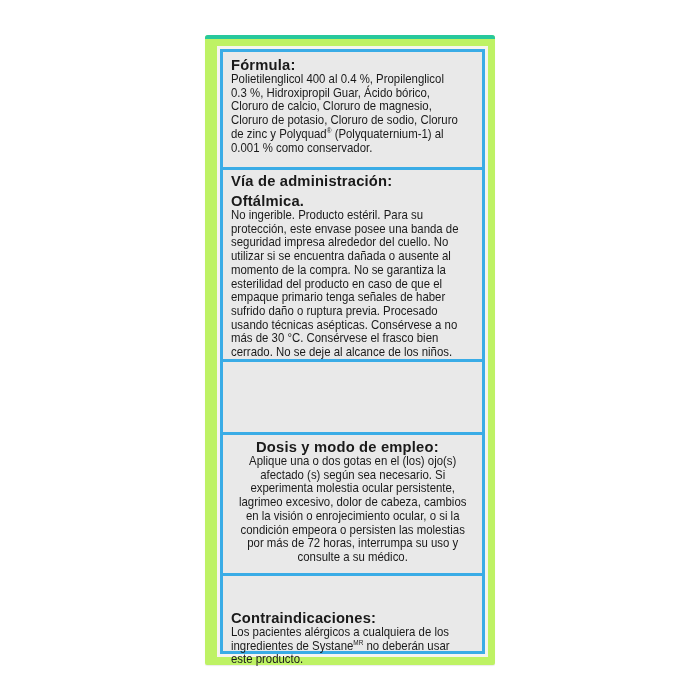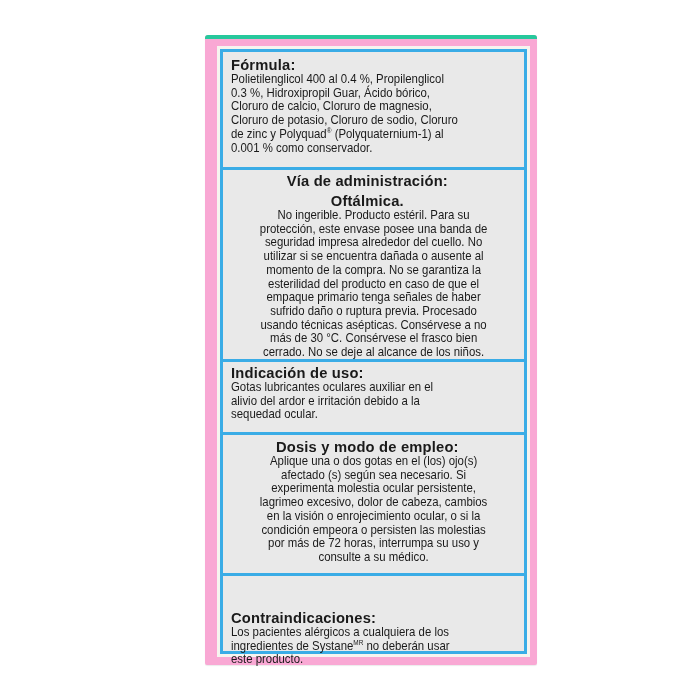--- a/index.html
+++ b/index.html
@@ -13,26 +13,25 @@
     .stage {
       position: relative;
       width: 700px;
       height: 700px;
       background: #ffffff;
     }
     .box {
       position: absolute;
       left: 205px;
       top: 35px;
-      width: 316px;
+      width: 290px;
       height: 630px;
-      background: #f9a8d4;
+      background: #bef264;
       border-radius: 3px 3px 2px 2px;
       box-shadow: 0 1px 1px rgba(0,0,0,0.08);
-      padding-left: 16px;
     }
     .box-top-strip {
       position: absolute;
       left: 0; right: 0; top: 0;
       height: 4px;
       background: #27c89c;
       border-radius: 3px 3px 0 0;
     }
     .cream {
       position: absolute;
@@ -108,47 +107,39 @@
             <div>Polietilenglicol 400 al 0.4 %, Propilenglicol</div>
             <div>0.3 %, Hidroxipropil Guar, Ácido bórico,</div>
             <div>Cloruro de calcio, Cloruro de magnesio,</div>
             <div>Cloruro de potasio, Cloruro de sodio, Cloruro</div>
             <div><span>de zinc y Polyquad</span><sup>®</sup> <span>(Polyquaternium-1) al</span></div>
             <div>0.001 % como conservador.</div>
           </div>
         </div>
         <div class="divider" style="top:115px;"></div>
 
-        <div class="section" style="top:118px;text-align:center;">
+        <div class="section" style="top:118px;">
           <div class="heading">Vía de administración:</div>
           <div class="heading" style="margin-top:3px;">Oftálmica.</div>
           <div class="body-text">
             <div>No ingerible. Producto estéril. Para su</div>
             <div>protección, este envase posee una banda de</div>
             <div>seguridad impresa alrededor del cuello. No</div>
             <div>utilizar si se encuentra dañada o ausente al</div>
             <div>momento de la compra. No se garantiza la</div>
             <div>esterilidad del producto en caso de que el</div>
             <div>empaque primario tenga señales de haber</div>
             <div>sufrido daño o ruptura previa. Procesado</div>
             <div>usando técnicas asépticas. Consérvese a no</div>
             <div>más de 30 °C. Consérvese el frasco bien</div>
             <div>cerrado. No se deje al alcance de los niños.</div>
           </div>
         </div>
         <div class="divider" style="top:307px;"></div>
 
-        <div class="section" style="top:310px;">
-          <div class="heading">Indicación de uso:</div>
-          <div class="body-text">
-            <div>Gotas lubricantes oculares auxiliar en el</div>
-            <div>alivio del ardor e irritación debido a la</div>
-            <div>sequedad ocular.</div>
-          </div>
-        </div>
         <div class="divider" style="top:380px;"></div>
 
         <div class="section" style="top:384px;text-align:center;">
           <div class="heading">Dosis y modo de empleo:</div>
           <div class="body-text">
             <div>Aplique una o dos gotas en el (los) ojo(s)</div>
             <div>afectado (s) según sea necesario. Si</div>
             <div>experimenta molestia ocular persistente,</div>
             <div>lagrimeo excesivo, dolor de cabeza, cambios</div>
             <div>en la visión o enrojecimiento ocular, o si la</div>

